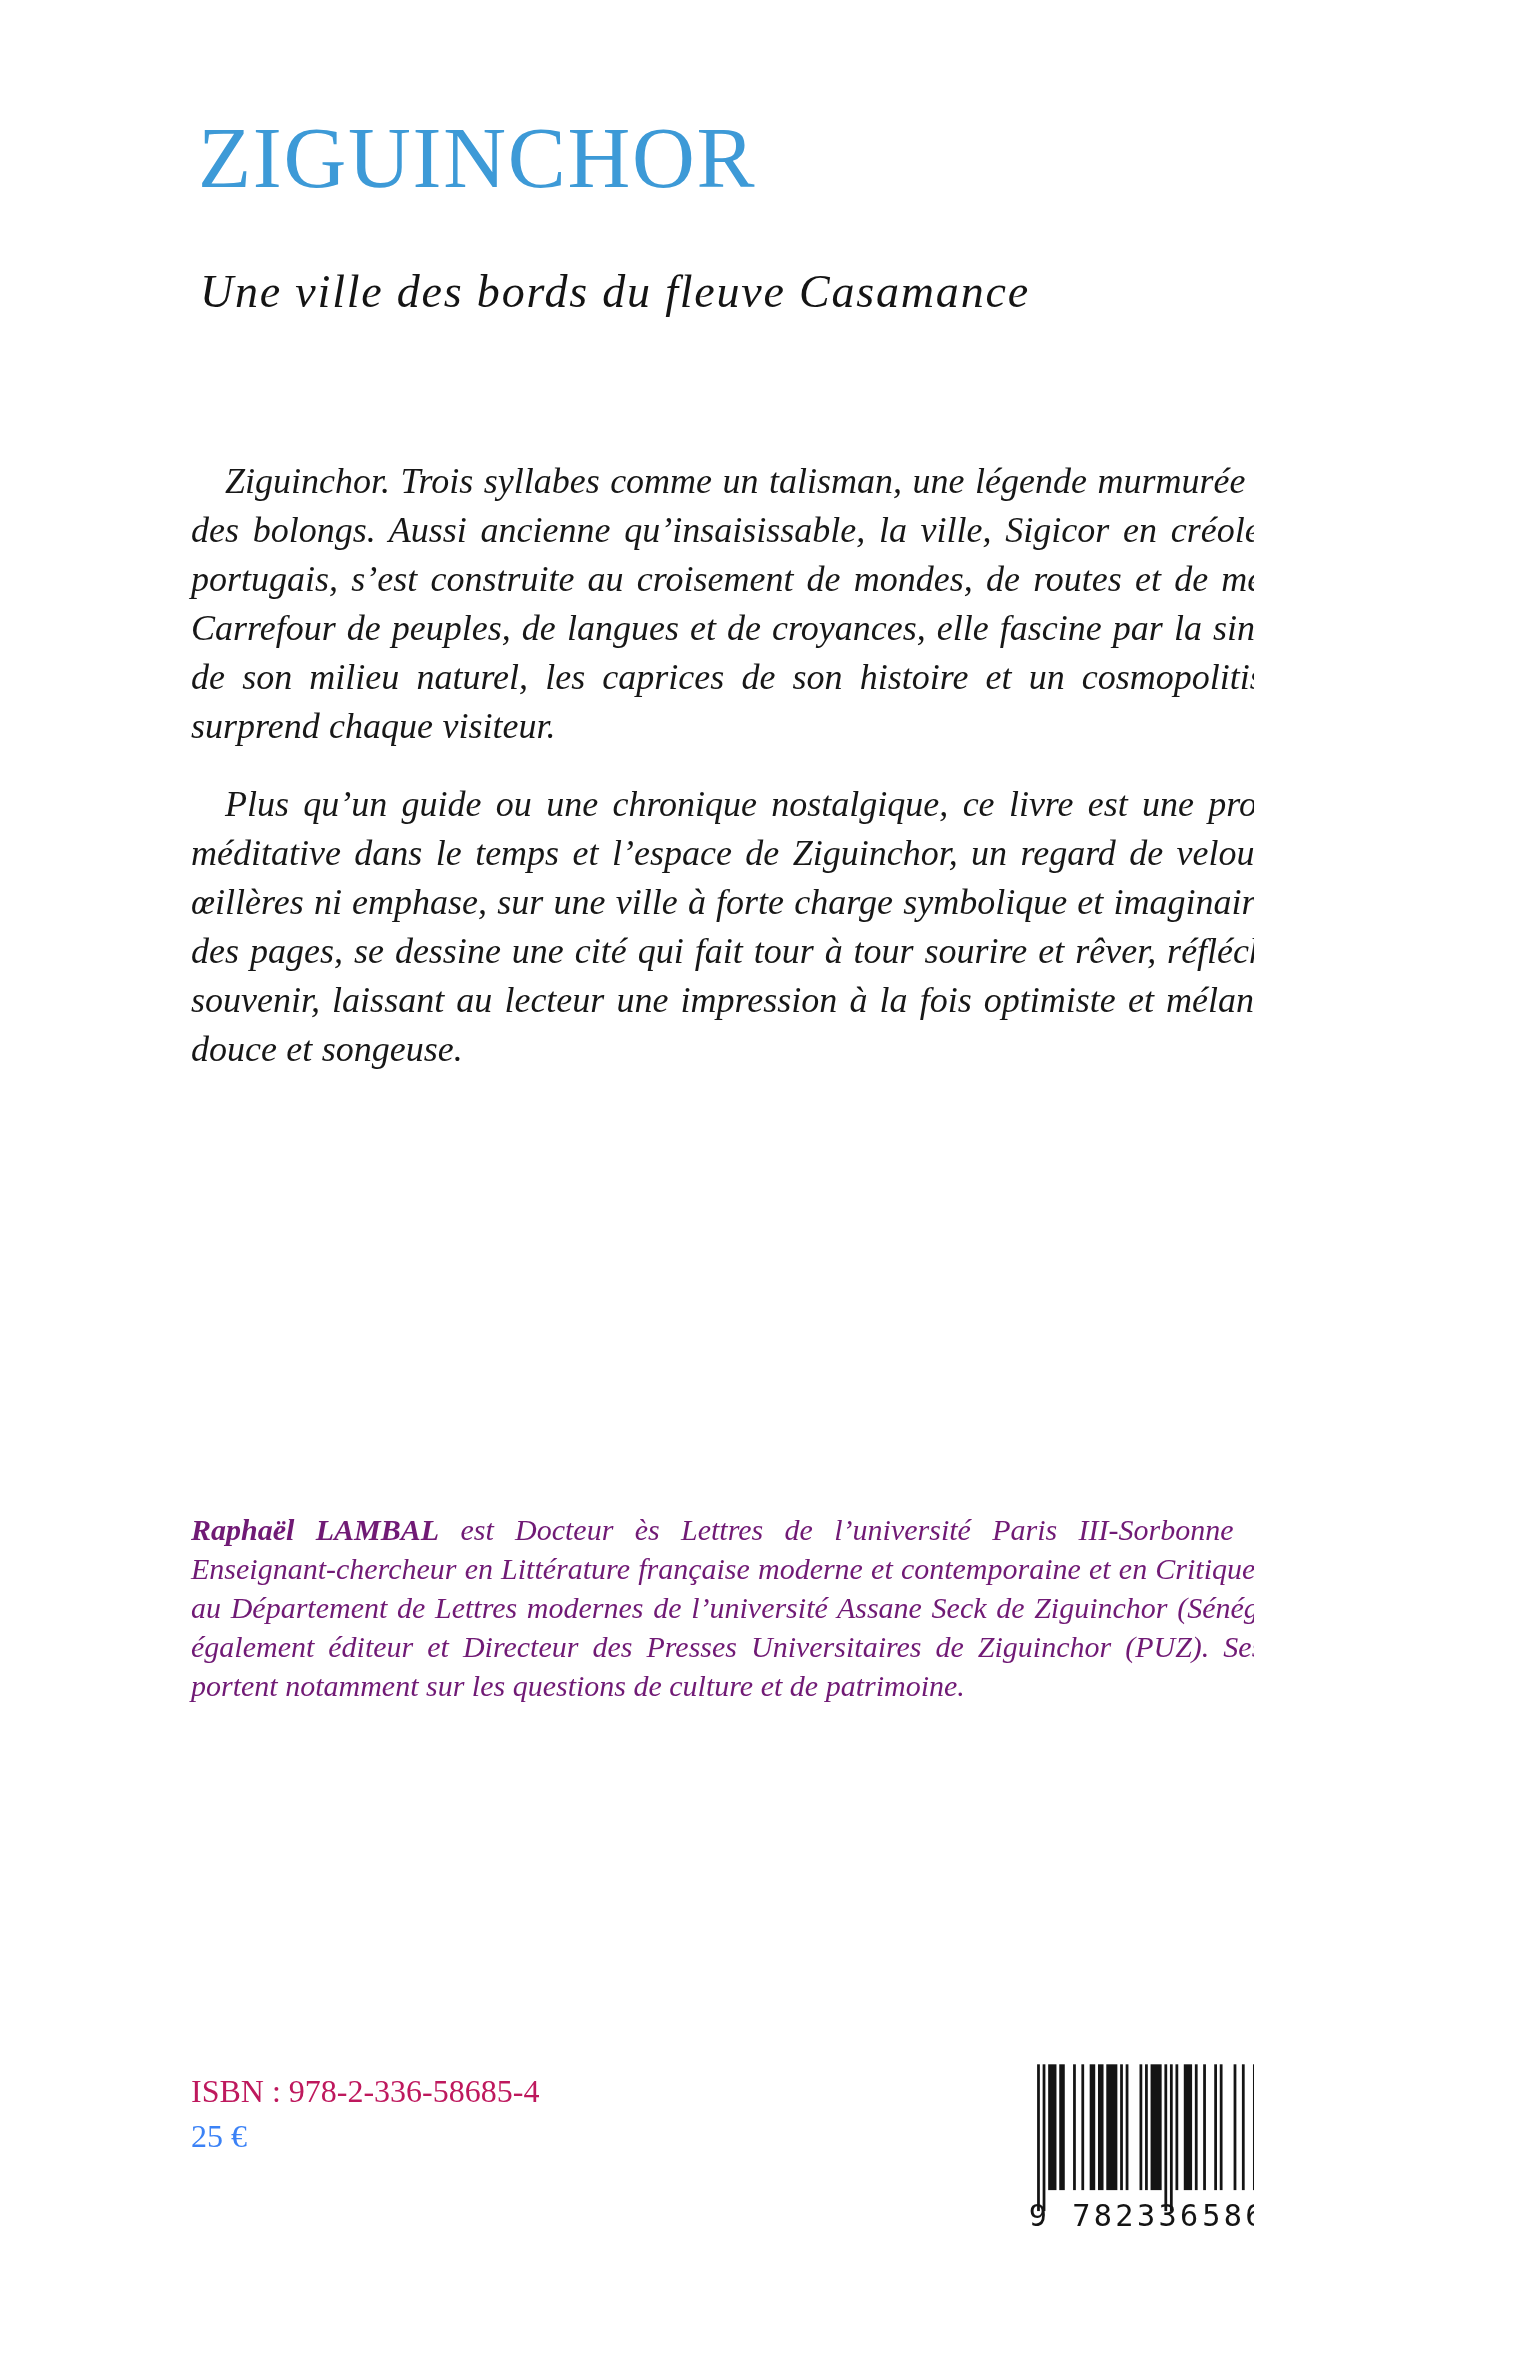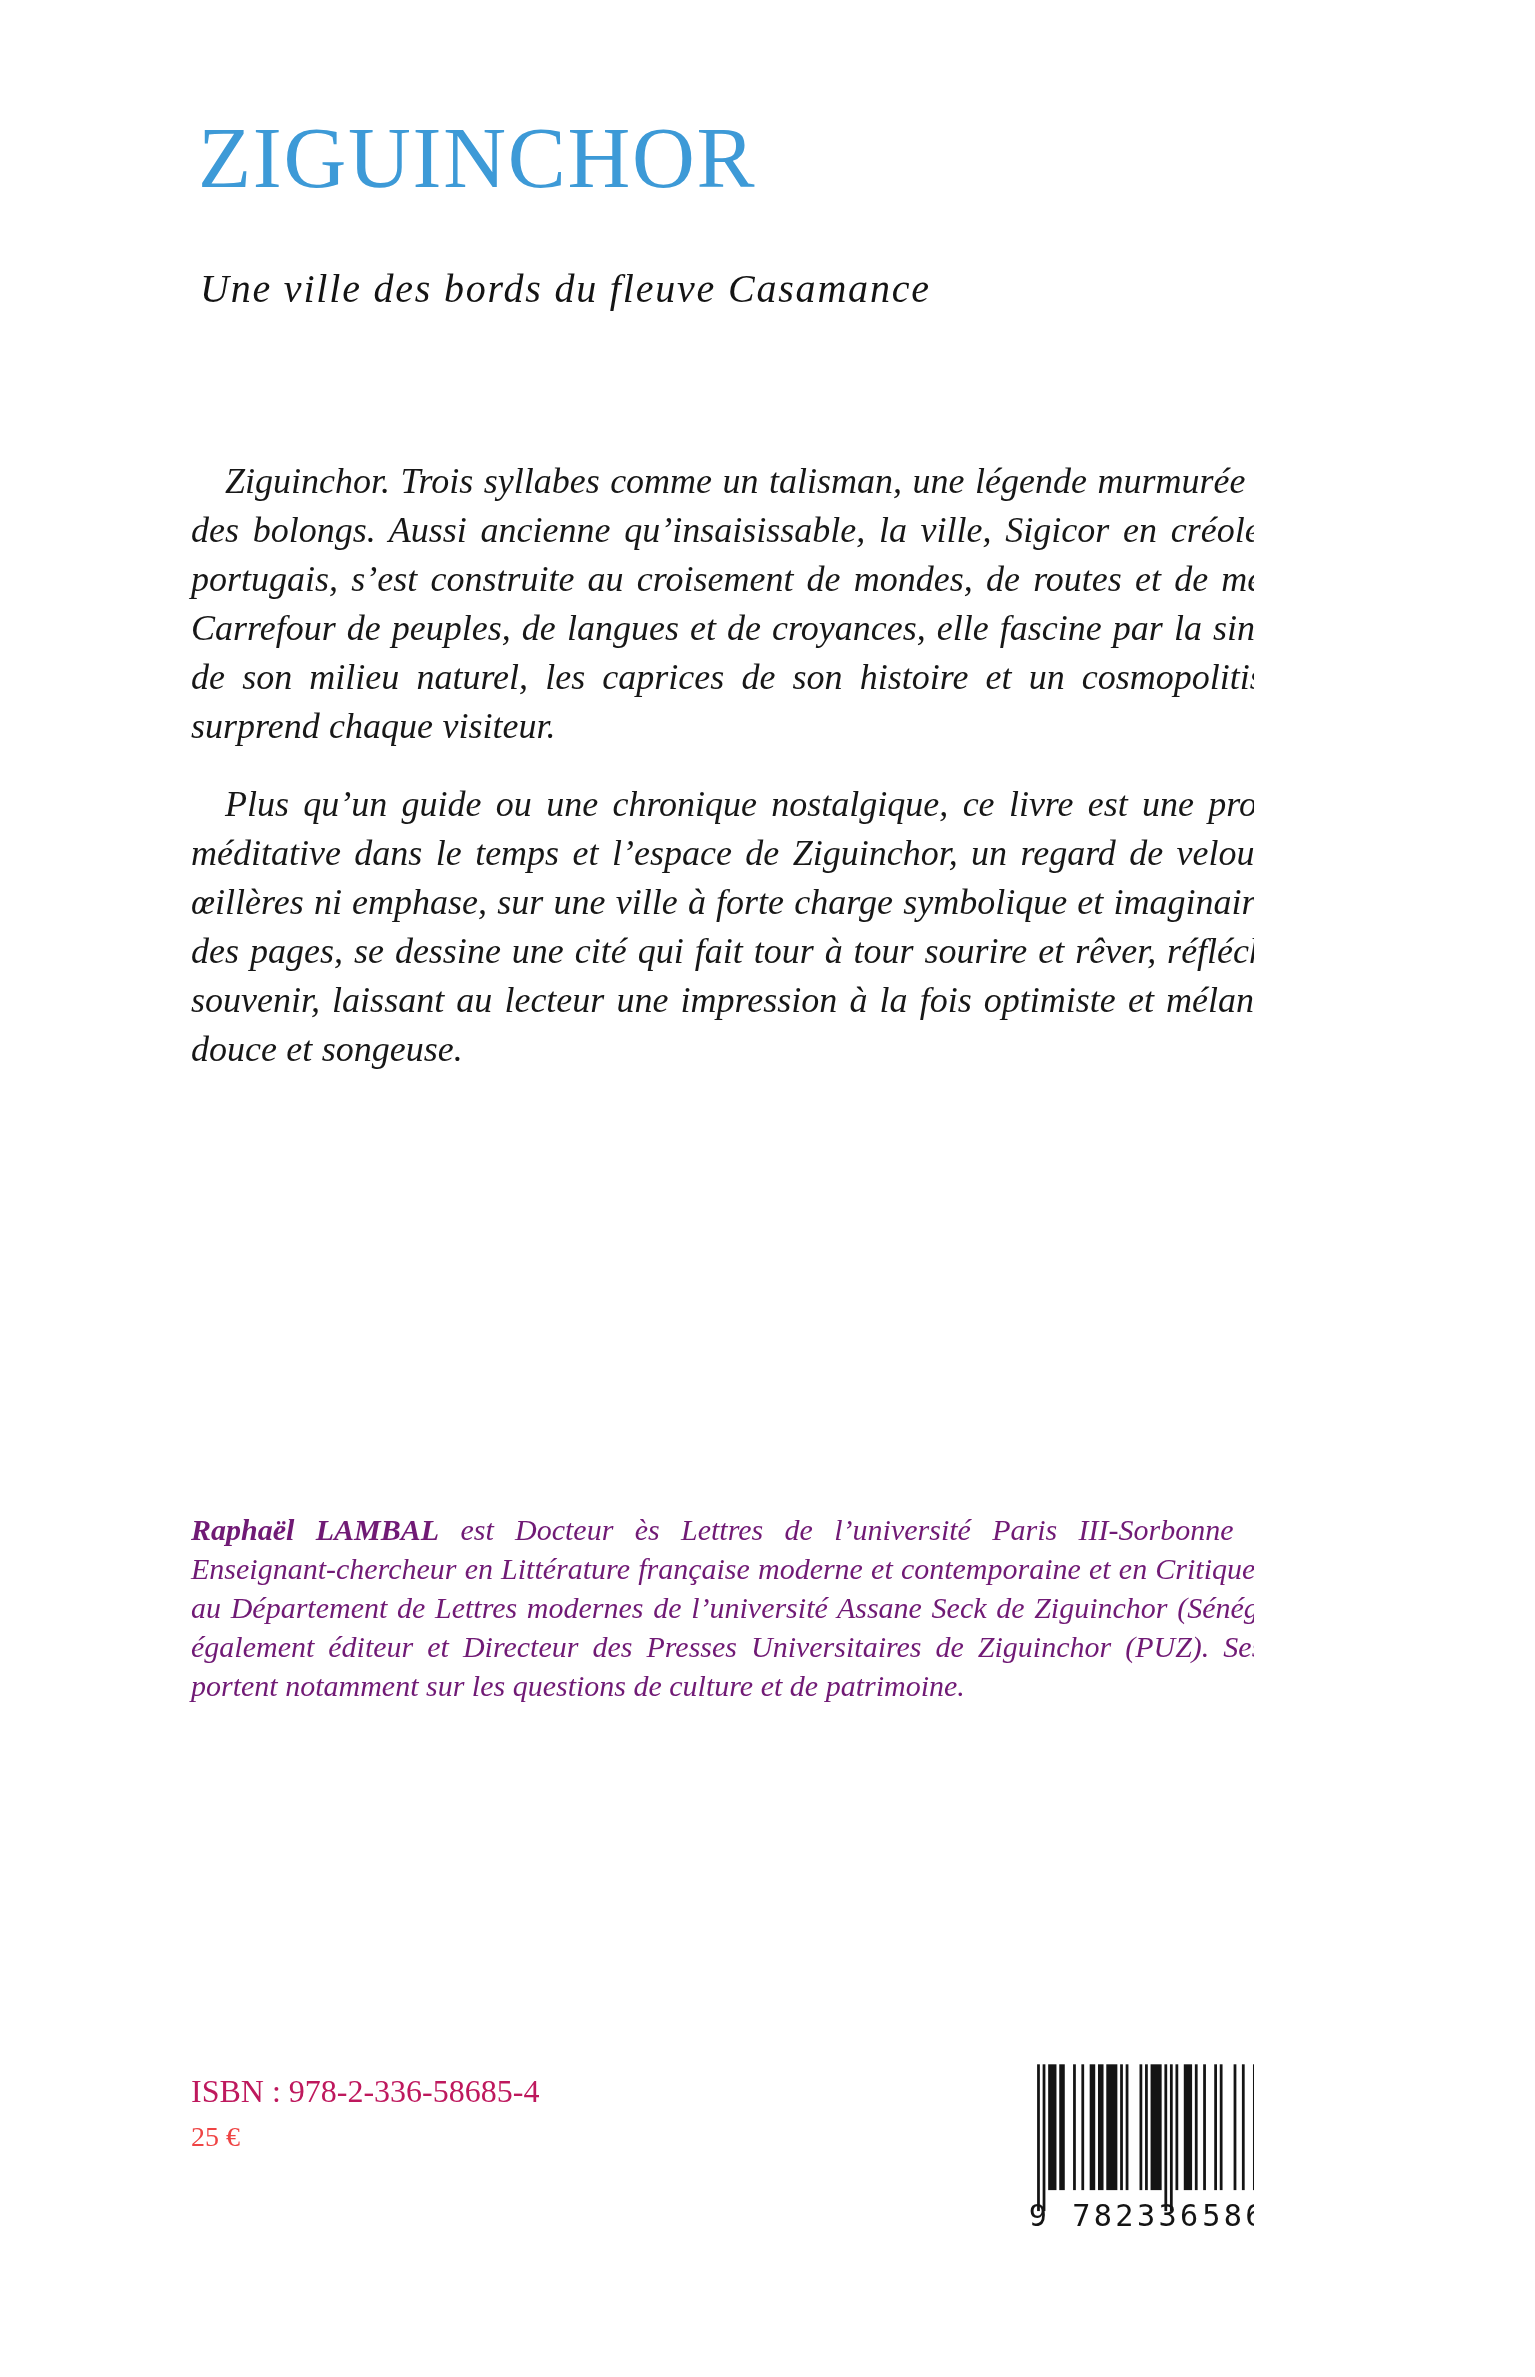--- a/index.html
+++ b/index.html
@@ -34,21 +34,21 @@
     white-space: nowrap;
   }
 
   .subtitle {
     position: absolute;
     left: 200px;
     top: 267px;
     width: 1191px;
     font-family: "Liberation Serif", "DejaVu Serif", serif;
     font-style: italic;
-    font-size: 40px;
+    font-size: 46px;
     line-height: 1.1;
     letter-spacing: 1.8px;
     color: #141414;
     white-space: nowrap;
   }
 
   
   .body-block {
     position: absolute;
     left: 191px;
@@ -109,23 +109,23 @@
   .isbn {
     font-family: "Liberation Serif", "DejaVu Serif", serif;
     font-size: 32px;
     line-height: 45px;
     color: #be185d;
     margin-top: 30px;
     white-space: nowrap;
   }
   .price {
     font-family: "Liberation Serif", "DejaVu Serif", serif;
-    font-size: 28px;
+    font-size: 32px;
     line-height: 45px;
-    color: #ef4444;
+    color: #3b82f6;
     white-space: nowrap;
   }
 
   
   .barcode-wrap {
     position: absolute;
     left: 1022px;
     top: 2054px;
     width: 312px;
     height: 185px;

